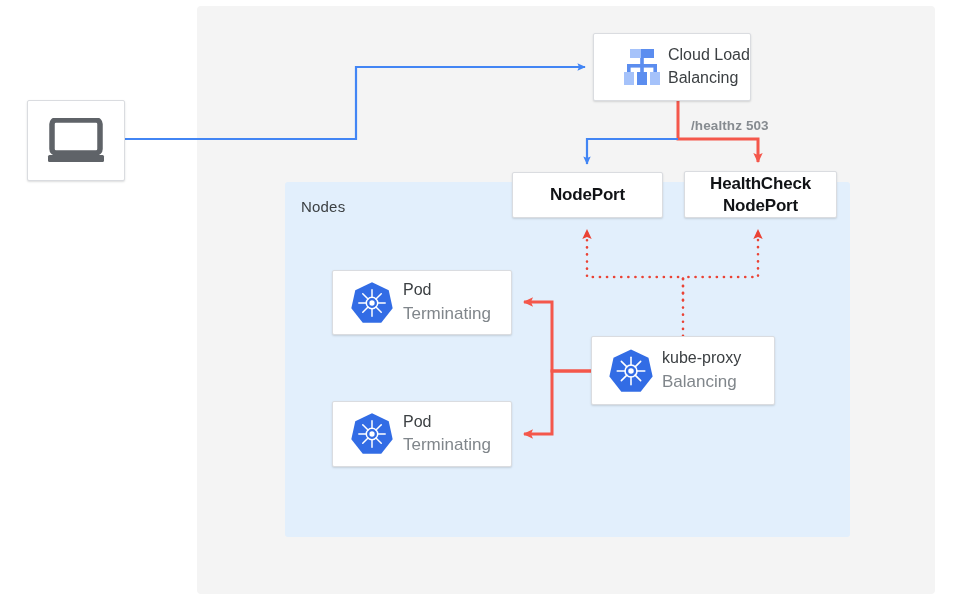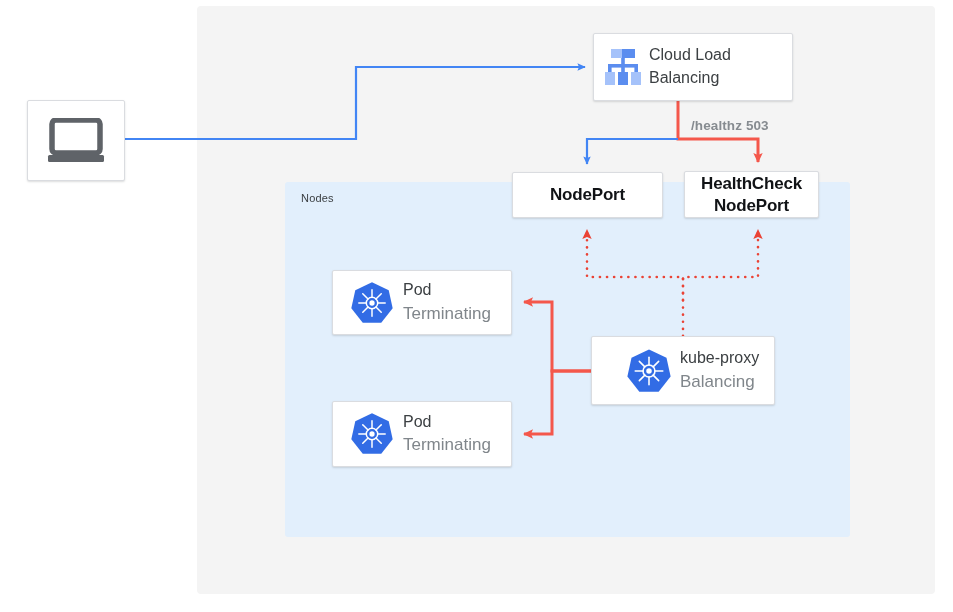--- a/index.html
+++ b/index.html
@@ -31,22 +31,22 @@
     left: 285px;
     top: 182px;
     width: 565px;
     height: 355px;
     background: #e2effc;
     border-radius: 3px;
   }
   .nodes-label {
     position: absolute;
     left: 301px;
-    top: 192px;
-    font-size: 11px;
+    top: 198px;
+    font-size: 15px;
     color: #3c4043;
     letter-spacing: 0.2px;
   }
   .card {
     position: absolute;
     background: #ffffff;
     border: 1px solid #dadce0;
     border-radius: 2px;
     box-shadow: 0 1px 2px rgba(60,64,67,0.18);
     box-sizing: border-box;
@@ -85,40 +85,40 @@
     flex-direction: column;
     justify-content: center;
   }
 
   
   #client-card {
     left: 27px; top: 100px; width: 98px; height: 81px;
     justify-content: center;
   }
   #clb-card {
-    left: 593px; top: 33px; width: 200px; height: 68px;
-    padding-left: 3px;
+    left: 593px; top: 33px; width: 158px; height: 68px;
+    padding-left: 22px;
   }
   #nodeport-card {
     left: 512px; top: 172px; width: 151px; height: 46px;
   }
   #hc-nodeport-card {
-    left: 684px; top: 171px; width: 135px; height: 47px;
+    left: 684px; top: 171px; width: 153px; height: 47px;
   }
   #pod-card-1 {
     left: 332px; top: 270px; width: 180px; height: 65px;
     padding-left: 8px;
   }
   #pod-card-2 {
     left: 332px; top: 401px; width: 180px; height: 66px;
     padding-left: 8px;
   }
   #kubeproxy-card {
     left: 591px; top: 336px; width: 184px; height: 69px;
-    padding-left: 26px;
+    padding-left: 8px;
   }
 
   .healthz-label {
     position: absolute;
     left: 691px;
     top: 112px;
     font-size: 13.5px;
     font-weight: bold;
     color: #868b90;
     letter-spacing: 0.1px;

